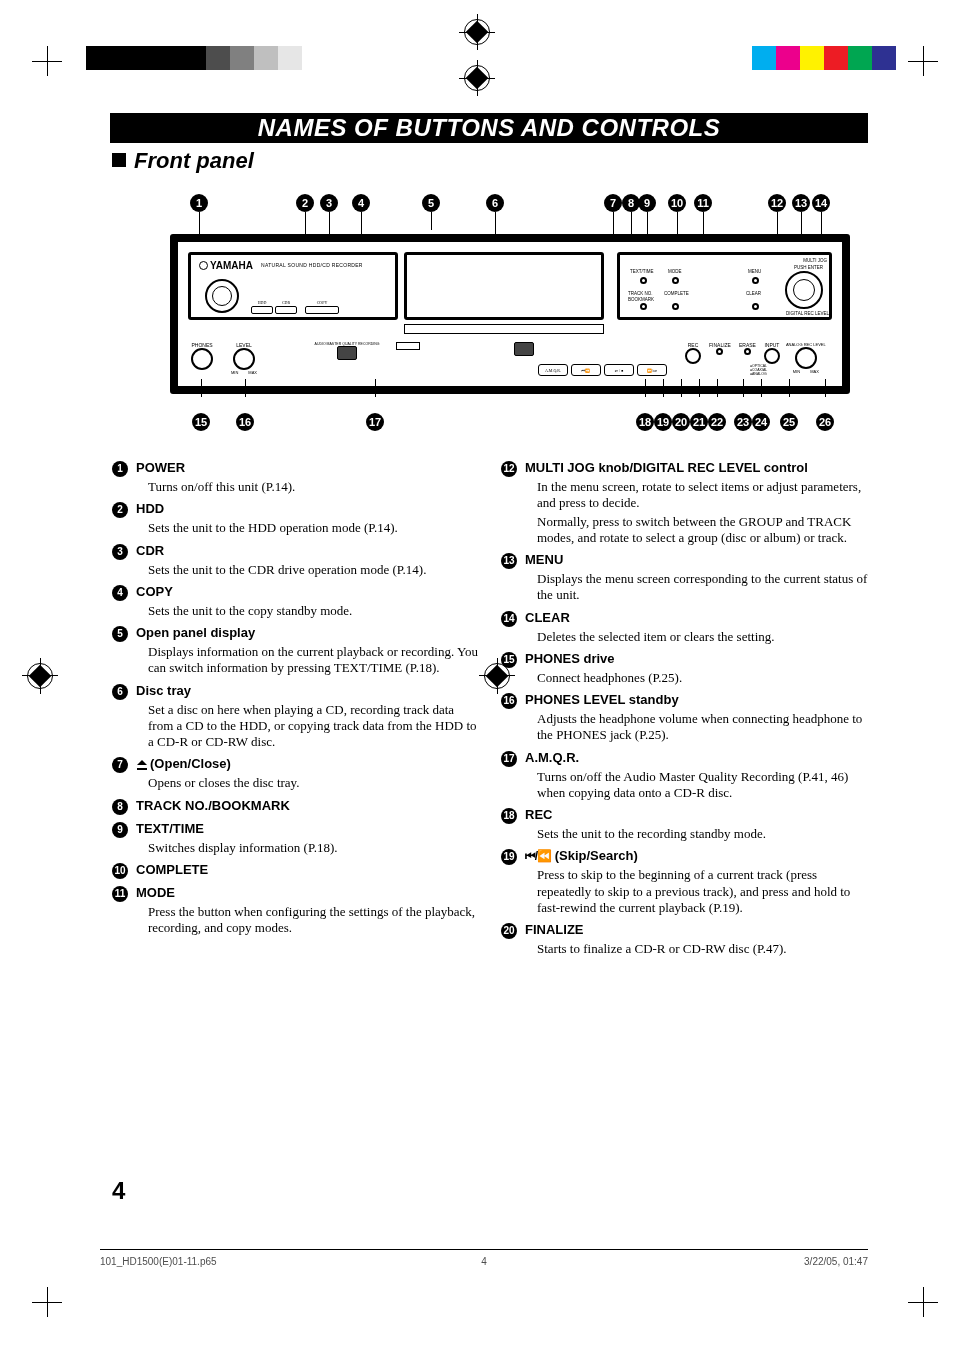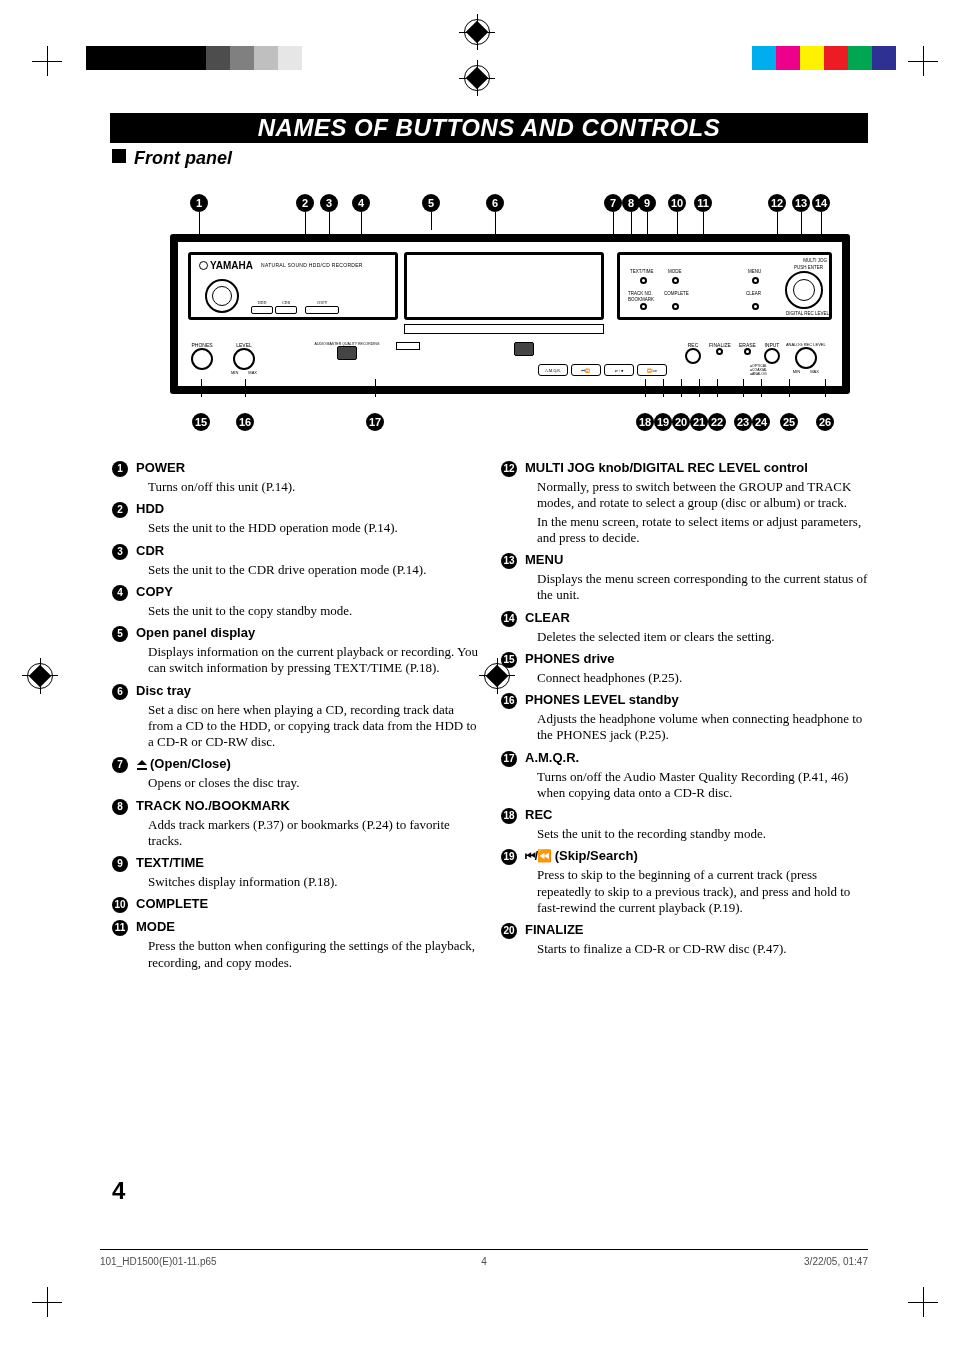--- a/index.html
+++ b/index.html
@@ -64,21 +64,21 @@
     font-weight: 700;
     font-style: italic;
     font-size: 24px;
     letter-spacing: 0.5px;
     line-height: 30px;
     font-stretch: condensed;
   }
   .subhead {
     position:absolute; top:148px; left:112px;
     font-family: Arial, Helvetica, sans-serif;
-    font-weight:700; font-style:italic; font-size:18px;
+    font-weight:700; font-style:italic; font-size:22px;
   }
   .subhead .sq { display:inline-block; width:14px; height:14px; background:#000; margin-right:8px; vertical-align:1px;}
 
   
   .diagram-wrap { position:absolute; top:194px; left:170px; width:680px; }
   .callouts-top  { position:relative; height:40px; }
   .callouts-top .num,
   .callouts-bottom .num {
     position:absolute;
     width:18px;height:18px;border-radius:50%;
@@ -461,23 +461,20 @@
           </div>
         <div class="desc">
             <p>Opens or closes the disc tray.</p>
           </div>
       </div>
       <div class="entry">
         <div class="head">
             <span class="bullet">8</span>
             <span class="label">TRACK NO./BOOKMARK</span>
           </div>
-        <div class="desc">
-            <p>Adds track markers (P.37) or bookmarks (P.24) to favorite tracks.</p>
-          </div>
       </div>
       <div class="entry">
         <div class="head">
             <span class="bullet">9</span>
             <span class="label">TEXT/TIME</span>
           </div>
         <div class="desc">
             <p>Switches display information (P.18).</p>
           </div>
       </div>
@@ -498,22 +495,22 @@
       </div>
     </div>
 
     <div class="col">
       <div class="entry">
         <div class="head">
             <span class="bullet">12</span>
             <span class="label">MULTI JOG knob/DIGITAL REC LEVEL control</span>
           </div>
         <div class="desc">
+          <p>In the menu screen, rotate to select items or adjust parameters, and press to decide.</p>
           <p>Normally, press to switch between the GROUP and TRACK modes, and rotate to select a group (disc or album) or track.</p>
-          <p>In the menu screen, rotate to select items or adjust parameters, and press to decide.</p>
         </div>
       </div>
       <div class="entry">
         <div class="head">
             <span class="bullet">13</span>
             <span class="label">MENU</span>
           </div>
         <div class="desc">
             <p>Displays the menu screen corresponding to the current status of the unit.</p>
           </div>

